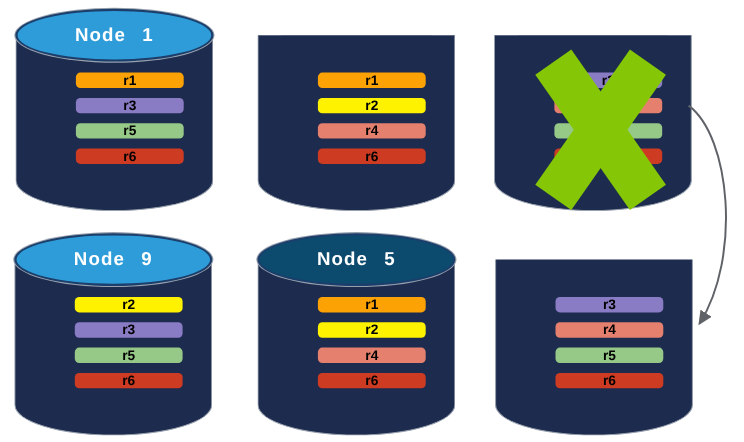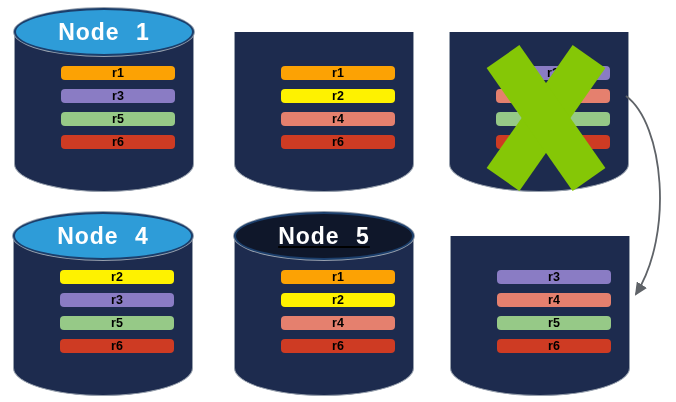--- a/index.html
+++ b/index.html
@@ -18,29 +18,29 @@
     border-radius:0 0 50% 50% / 0 0 28px 28px;
     border:1px solid #97a0ad;border-top:none;box-sizing:border-box;
   }
   .cyl-top{
     position:absolute;left:0;right:0;top:0;height:48px;
     border-radius:50%;border:2px solid #1b3e6b;box-sizing:border-box;
     box-shadow:0 0 0 1px #97a0ad;
     display:flex;align-items:center;justify-content:center;
   }
   .node-title{
-    color:#ffffff;font-weight:bold;font-size:23px;
+    color:#ffffff;font-weight:bold;font-size:17px;
     letter-spacing:1px;word-spacing:9px;white-space:nowrap;
   }
   .bars{
     position:absolute;left:0;right:0;top:58px;
     display:flex;flex-direction:column;align-items:center;gap:9px;
   }
   .bar{
-    width:114px;height:14px;border-radius:4px;
+    width:98px;height:14px;border-radius:4px;
     display:flex;align-items:center;justify-content:center;margin-left:28px;
   }
   .bar span{
     font-size:12.5px;font-weight:bold;color:#000;line-height:14px;
   }
 
   .x-wrap{position:absolute;left:97px;top:110px;width:0;height:0;z-index:5;}
   .x-stroke{position:absolute;left:0;top:0;width:40px;height:150px;}
   .x1{transform:translate(-50%,-50%) rotate(35deg);}
   .x2{transform:translate(-50%,-50%) rotate(-35deg);}
@@ -109,41 +109,41 @@
     </div>
     <div class="x-wrap">
       <div class="x-stroke x1" style="background-color: rgb(133, 199, 6);"></div>
       <div class="x-stroke x2" style="background-color: rgb(133, 199, 6);"></div>
     </div>
   </div>
 
   <div class="node p4">
     <div class="cyl-body" style="background-color: rgb(29, 43, 78);"></div>
     <div class="cyl-top" style="background-color: rgb(46, 156, 216);">
-      <span class="node-title">Node 4</span>
+      <span class="node-title">Node 9</span>
     </div>
     <div class="bars">
       <div class="bar" style="background-color: rgb(254, 242, 0);">
           <span>r2</span>
         </div>
       <div class="bar" style="background-color: rgb(138, 124, 196);">
           <span>r3</span>
         </div>
       <div class="bar" style="background-color: rgb(150, 201, 135);">
           <span>r5</span>
         </div>
       <div class="bar" style="background-color: rgb(206, 59, 35);">
           <span>r6</span>
         </div>
     </div>
   </div>
 
   <div class="node p5">
     <div class="cyl-body" style="background-color: rgb(29, 43, 78);"></div>
-    <div class="cyl-top" style="background-color: #0f172a; text-decoration: underline;">
+    <div class="cyl-top" style="background-color: #0c4a6e;">
       <span class="node-title">Node 5</span>
     </div>
     <div class="bars">
       <div class="bar" style="background-color: rgb(252, 162, 4);">
           <span>r1</span>
         </div>
       <div class="bar" style="background-color: rgb(254, 242, 0);">
           <span>r2</span>
         </div>
       <div class="bar" style="background-color: rgb(229, 128, 110);">

